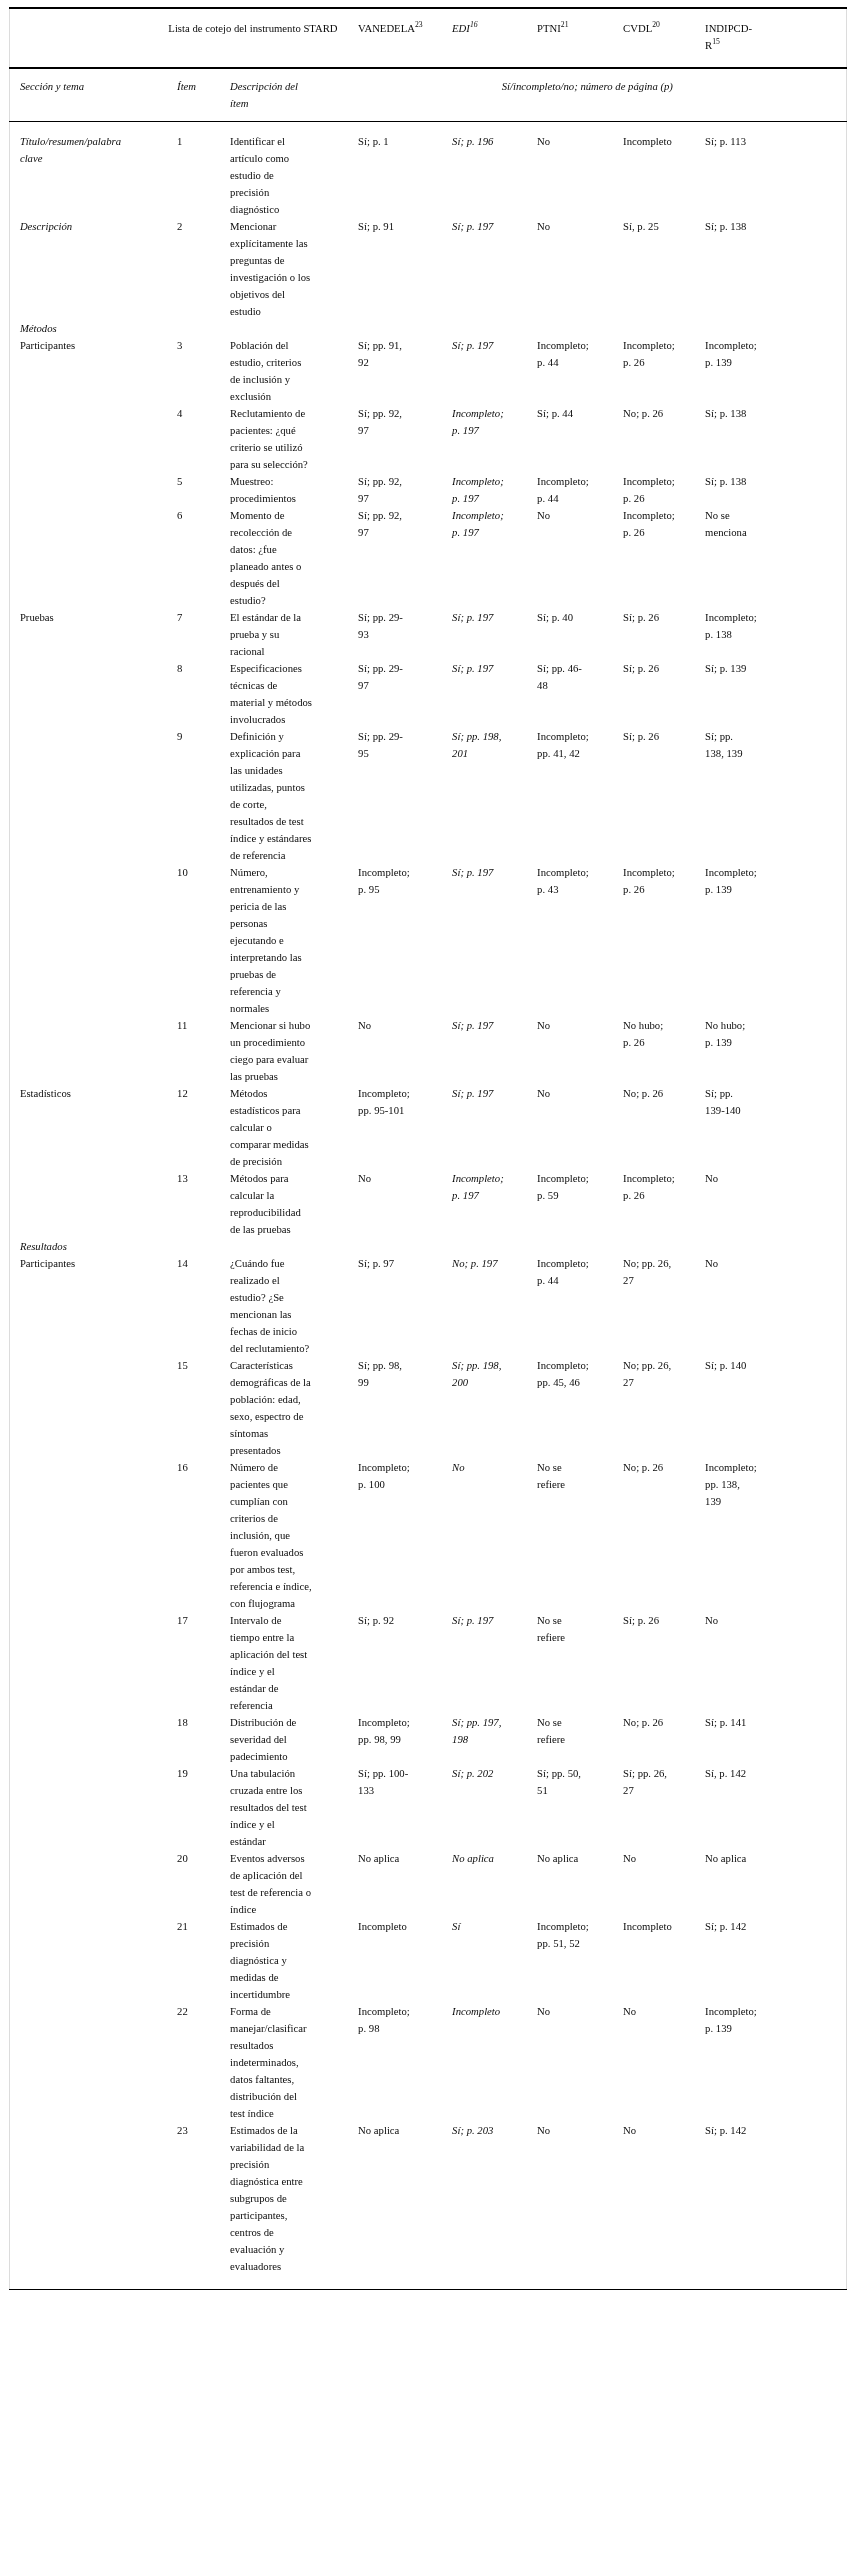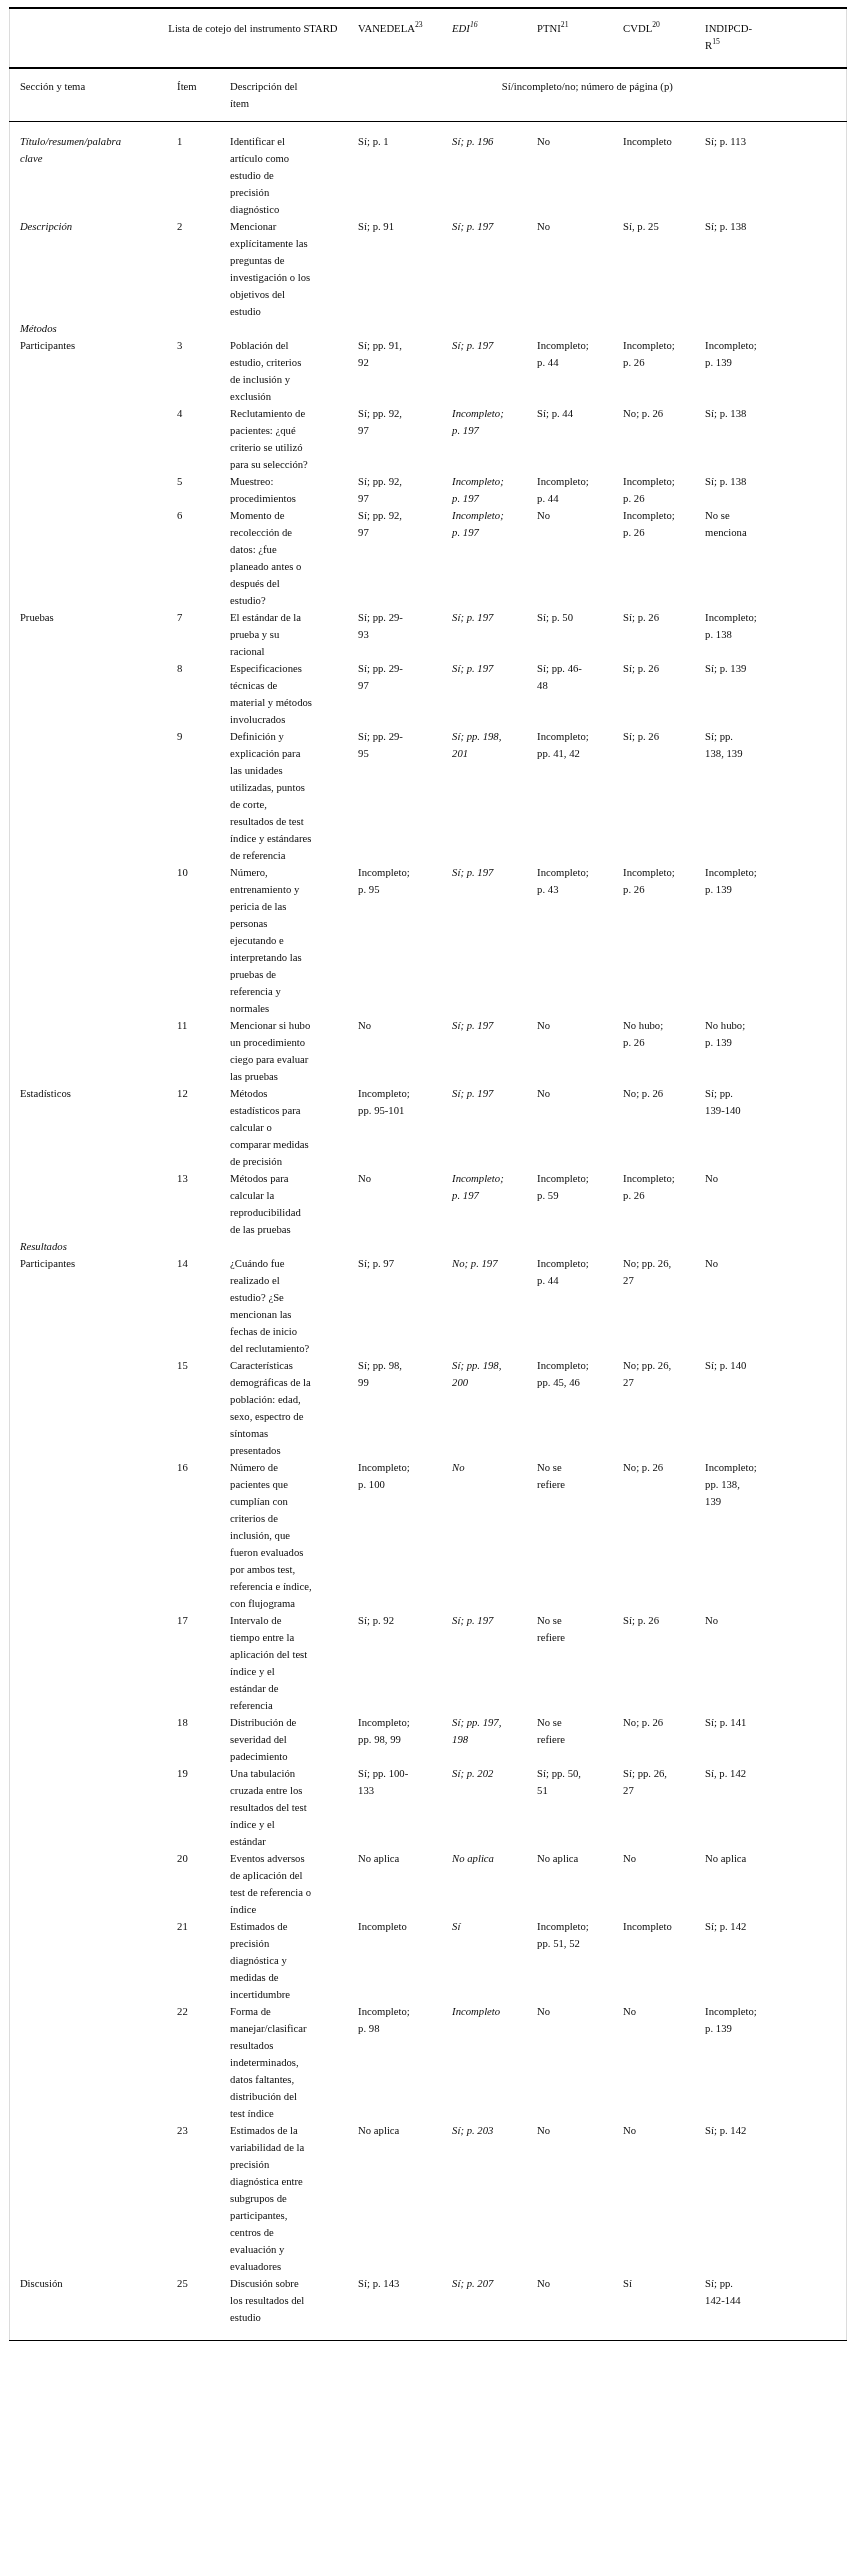--- a/index.html
+++ b/index.html
@@ -15,21 +15,21 @@
     border-bottom:1.7px solid #000;
     border-left:0.9px solid #dcdcdc;
     border-right:0.9px solid #dcdcdc;
   }
   th,td{
     vertical-align:top;text-align:left;font-weight:normal;
     font-size:10.7px;line-height:17px;padding:0;
     overflow:visible;word-wrap:normal;
   }
   thead tr.instruments-row th{padding-top:11px;padding-bottom:13.7px;border-bottom:2.6px solid #000;}
-  thead tr.colheads-row th{padding-top:8.6px;padding-bottom:8.6px;border-bottom:1.7px solid #000;}
+  thead tr.colheads-row th{padding-top:8.6px;padding-bottom:8.6px;border-bottom:1.7px solid #000;font-style:italic;}
   .caption-cell{text-align:right;padding-left:17px;padding-right:20.5px;margin-top:29px;}
   .legend-cell{text-align:center;padding-right:29px;}
   .c1{padding-left:10.3px;padding-right:38px;}
   .c2{padding-right:17px;}
   .c3{padding-right:46px;}
   .c4{padding-right:39px;}
   .c5{padding-right:32px;font-style:italic;}
   .c6{padding-right:36px;}
   .c7{padding-right:33px;}
   .c8{padding-right:92px;}
@@ -131,21 +131,21 @@
         <td class="c6">No</td>
         <td class="c7">Incompleto; p. 26</td>
         <td class="c8">No se menciona</td>
       </tr>
       <tr>
         <td class="c1">Pruebas</td>
         <td class="c2">7</td>
         <td class="c3">El estándar de la prueba y su racional</td>
         <td class="c4">Sí; pp. 29-93</td>
         <td class="c5">Sí; p. 197</td>
-        <td class="c6">Sí; p. 50</td>
+        <td class="c6">Sí; p. 40</td>
         <td class="c7">Sí; p. 26</td>
         <td class="c8">Incompleto; p. 138</td>
       </tr>
       <tr>
         <td class="c1"></td>
         <td class="c2">8</td>
         <td class="c3">Especificaciones técnicas de material y métodos involucrados</td>
         <td class="c4">Sí; pp. 29-97</td>
         <td class="c5">Sí; p. 197</td>
         <td class="c6">Sí; pp. 46-48</td>
@@ -298,25 +298,15 @@
       <tr>
         <td class="c1"></td>
         <td class="c2">23</td>
         <td class="c3">Estimados de la variabilidad de la precisión diagnóstica entre subgrupos de participantes, centros de evaluación y evaluadores</td>
         <td class="c4">No aplica</td>
         <td class="c5">Sí; p. 203</td>
         <td class="c6">No</td>
         <td class="c7">No</td>
         <td class="c8">Sí; p. 142</td>
       </tr>
-      <tr>
-        <td class="c1">Discusión</td>
-        <td class="c2">25</td>
-        <td class="c3">Discusión sobre los resultados del estudio</td>
-        <td class="c4">Sí; p. 143</td>
-        <td class="c5">Sí; p. 207</td>
-        <td class="c6">No</td>
-        <td class="c7">Sí</td>
-        <td class="c8">Sí; pp. 142-144</td>
-      </tr>
     </tbody>
 </table>
 
 
 </body></html>

